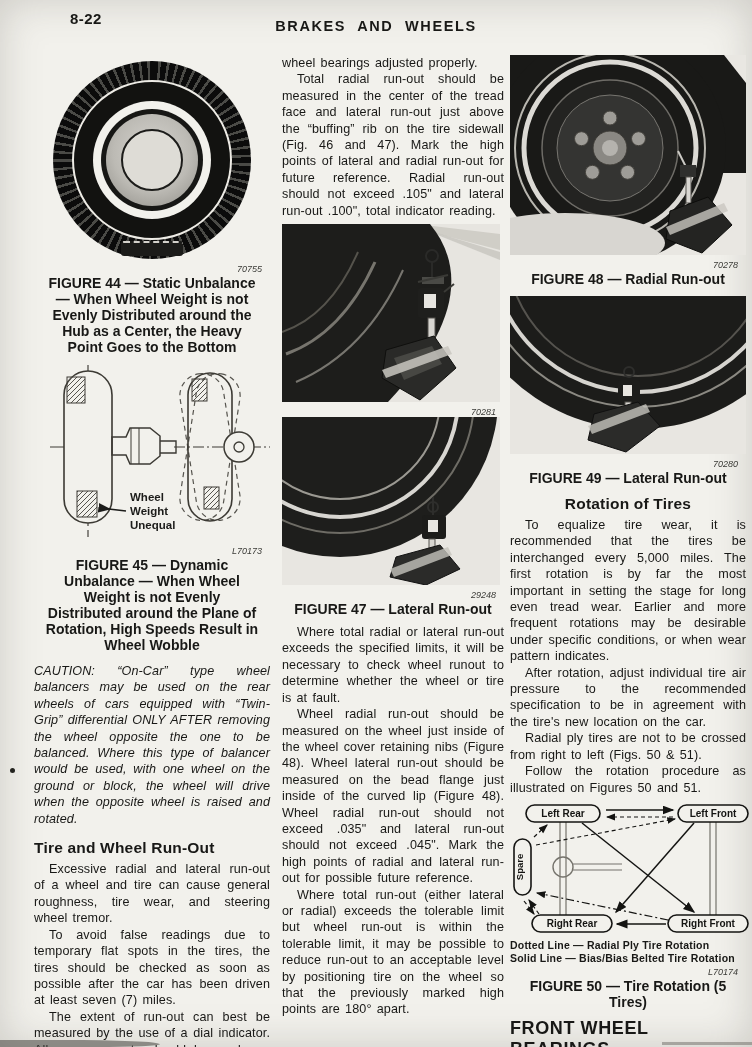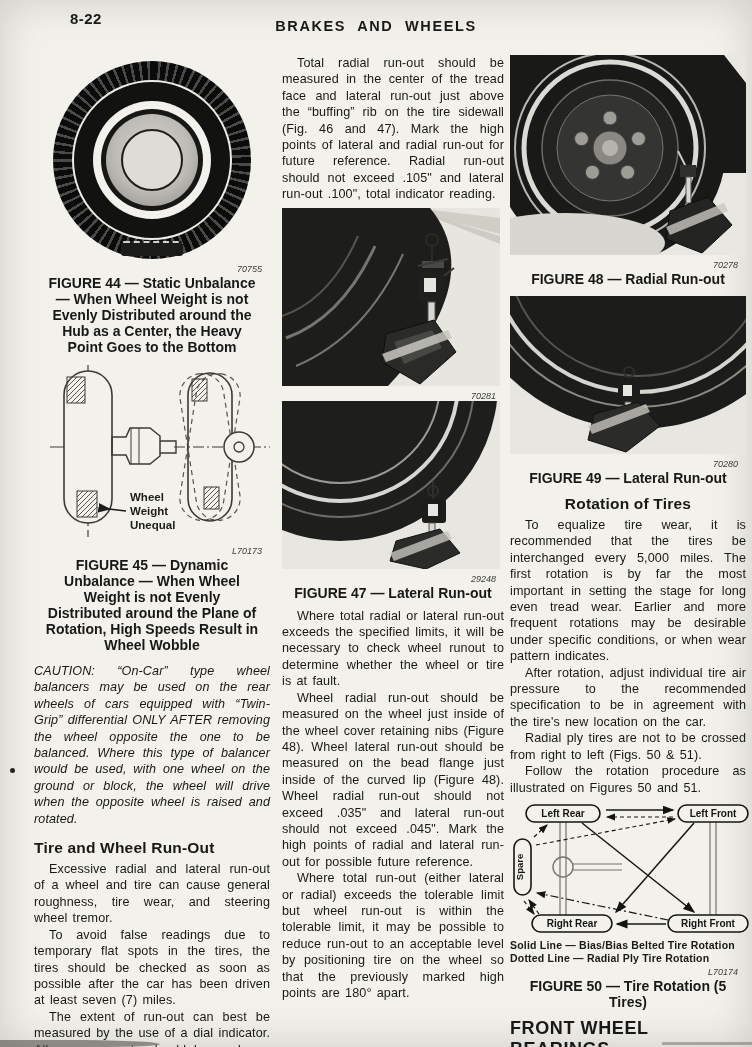--- a/index.html
+++ b/index.html
@@ -108,20 +108,21 @@
 
   <p class="body-p italic" style="margin-bottom:12px;">CAUTION: “On-Car” type wheel balancers may be used on the rear wheels of cars equipped with “Twin-Grip” differential ONLY AFTER removing the wheel opposite the one to be balanced. Where this type of balancer would be used, with one wheel on the ground or block, the wheel will drive when the opposite wheel is raised and rotated.</p>
 
   <div class="sec-head">Tire and Wheel Run-Out</div>
   <p class="body-p indent">Excessive radial and lateral run-out of a wheel and tire can cause general roughness, tire wear, and steering wheel tremor.</p>
   <p class="body-p indent">To avoid false readings due to temporary flat spots in the tires, the tires should be checked as soon as possible after the car has been driven at least seven (7) miles.</p>
   <p class="body-p indent">The extent of run-out can best be measured by the use of a dial indicator. All measurements should be made on the car with the tires inflated to recommended pressures and front</p>
 </div>
 
 <div class="col" id="col-mid">
+  <p class="body-p">wheel bearings adjusted properly.</p>
   <p class="body-p indent">Total radial run-out should be measured in the center of the tread face and lateral run-out just above the “buffing” rib on the tire sidewall (Fig. 46 and 47). Mark the high points of lateral and radial run-out for future reference. Radial run-out should not exceed .105" and lateral run-out .100", total indicator reading.</p>
 
   <svg width="218" height="178" viewBox="0 0 218 178" style="margin-top:5px;">
     <rect width="218" height="178" fill="#e7e5e0"></rect>
     <polygon points="118,0 218,26 218,10 134,0" fill="#d0cec7"></polygon>
     <polygon points="128,0 218,36 218,28 132,2" fill="#c2c0b9" opacity=".7"></polygon>
     <path d="M0,0 L148,0 C186,46 174,106 106,178 L0,178 Z" fill="#1d1d1b"></path>
     <path d="M4,130 Q60,110 93,38" stroke="#77756e" stroke-width="3" fill="none"></path>
     <path d="M0,108 Q48,92 76,28" stroke="#55534c" stroke-width="2" fill="none"></path>
     <path d="M14,158 Q84,128 121,46" stroke="#8e8c85" stroke-width="2" fill="none" opacity=".8"></path>
@@ -242,22 +243,22 @@
     <text x="53" y="14" font-size="10" font-weight="bold" text-anchor="middle" fill="#141412">Left Rear</text>
     <rect x="168" y="2" width="70" height="17" rx="8.5" fill="#f2f1ec" stroke="#141412" stroke-width="1.6"></rect>
     <text x="203" y="14" font-size="10" font-weight="bold" text-anchor="middle" fill="#141412">Left Front</text>
     <rect x="4" y="36" width="17" height="56" rx="8.5" fill="#f2f1ec" stroke="#141412" stroke-width="1.6"></rect>
     <text x="12.5" y="64" font-size="9.5" font-weight="bold" text-anchor="middle" fill="#141412" transform="rotate(-90 12.5 64)">Spare</text>
     <rect x="22" y="112" width="80" height="17" rx="8.5" fill="#f2f1ec" stroke="#141412" stroke-width="1.6"></rect>
     <text x="62" y="124" font-size="10" font-weight="bold" text-anchor="middle" fill="#141412">Right Rear</text>
     <rect x="158" y="112" width="80" height="17" rx="8.5" fill="#f2f1ec" stroke="#141412" stroke-width="1.6"></rect>
     <text x="198" y="124" font-size="10" font-weight="bold" text-anchor="middle" fill="#141412">Right Front</text>
   </svg>
+  <div class="legend-line">Dotted Line — Radial Ply Tire Rotation</div>
   <div class="legend-line">Solid Line — Bias/Bias Belted Tire Rotation</div>
-  <div class="legend-line">Dotted Line — Radial Ply Tire Rotation</div>
   <div class="fig-id">L70174</div>
   <div class="fig-caption one-line" style="margin-bottom:8px;">FIGURE 50 — Tire Rotation (5 Tires)</div>
 
   <div class="sec-head-caps" style="margin-top:2px;">FRONT WHEEL BEARINGS</div>
   <p class="body-p indent">The front wheel bearings are of the taper roller bearing type. The front</p>
 </div>
 
 <div class="stray-dot"></div>
 <div class="smudge-bl"></div>
 <div class="smudge-br"></div>

